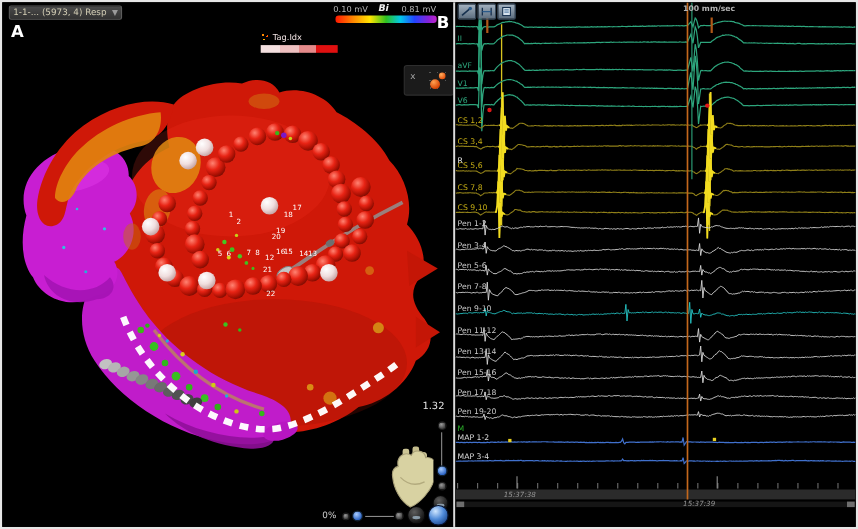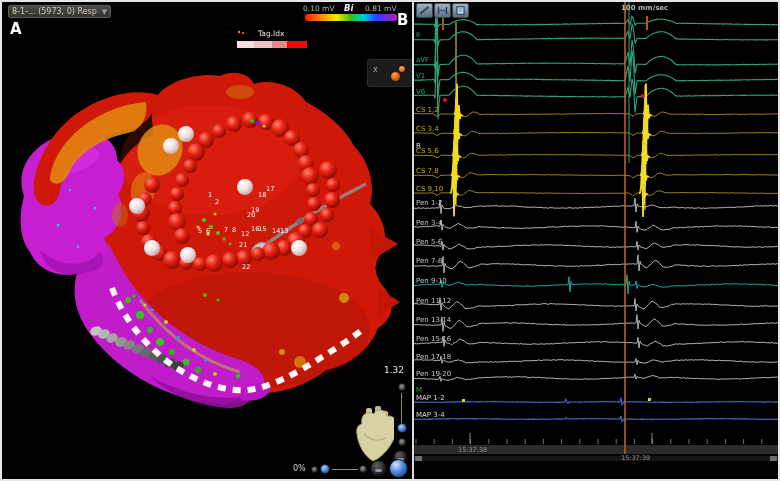--- a/index.html
+++ b/index.html
@@ -36,21 +36,21 @@
   .pcttxt{font-size:8px;color:#cfcfcf;}
   .knob{border-radius:50%;background:radial-gradient(circle at 38% 32%,#9a9a9a,#3a3a3a 75%);border:1px solid #1e1e1e;box-sizing:border-box;}
   .bknob{border-radius:50%;background:radial-gradient(circle at 38% 32%,#a8ccff,#2c64c4 70%);border:1px solid #123;box-sizing:border-box;}
   .track{background:#8a8a8a;}
   .darkbtn{border-radius:50%;background:radial-gradient(circle at 38% 30%,#5e5e5e,#151515 70%);border:1px solid #050505;box-sizing:border-box;}
   .darkbtn::after{content:"";position:absolute;left:25%;top:52%;width:50%;height:22%;border-radius:40%;background:#9fb4c4;opacity:.8;}
   .bluebtn{border-radius:50%;background:radial-gradient(circle at 35% 28%,#cfe6ff,#4f8ad8 45%,#113a7e 90%);border:1px solid #06122e;box-sizing:border-box;}
   .toolbtn{width:15px;height:13px;background:linear-gradient(#a3b2c0,#5c6d7e);border:1px solid #36485a;border-radius:2px;
            display:flex;align-items:center;justify-content:center;}
   .sweep{font-size:7px;color:#b4b4b4;font-weight:bold;}
-  .timelbl{font-size:6.5px;color:#969696;}
+  .timelbl{font-size:6.5px;color:#969696;font-style:italic;}
 </style>
 </head>
 <body>
 
 <div class="stage">
 
   <div class="abs panelA">
     <svg class="abs" style="left:0;top:0" width="410" height="477" viewBox="2 2 410 477">
       <defs>
         <radialGradient id="gr" cx="35%" cy="30%" r="75%">
@@ -241,32 +241,32 @@
           <text x="266" y="191" fill="#fff" font-size="6.5" font-family="DejaVu Sans, sans-serif">17</text>
           <text x="258" y="197" fill="#fff" font-size="6.5" font-family="DejaVu Sans, sans-serif">18</text>
           <text x="251" y="212" fill="#fff" font-size="6.5" font-family="DejaVu Sans, sans-serif">19</text>
           <text x="247" y="217" fill="#fff" font-size="6.5" font-family="DejaVu Sans, sans-serif">20</text>
           <text x="239" y="247" fill="#fff" font-size="6.5" font-family="DejaVu Sans, sans-serif">21</text>
           <text x="242" y="269" fill="#fff" font-size="6.5" font-family="DejaVu Sans, sans-serif">22</text>
         </g>
     </svg>
 
     <div class="abs chip">
-      <span>8-1-... (5973, 0) Resp</span>
+      <span>1-1-... (5973, 4) Resp</span>
       <span class="chev">▼</span>
     </div>
 
     <div class="abs plabel" style="left:8px;top:18px">A</div>
 
     <div class="abs cbtxt" style="left:301px;top:2px">0.10 mV</div>
     <div class="abs cbtitle" style="left:342px;top:1px">Bi</div>
     <div class="abs cbtxt" style="left:363px;top:2px">0.81 mV</div>
     <div class="abs cbar"></div>
 
-    <div class="abs" style="left:235px;top:27px;display:flex;align-items:center;gap:13px">
+    <div class="abs" style="left:235px;top:27px;display:flex;align-items:center;gap:3px">
       <span class="tagicon"></span>
       <span class="tagtxt">Tag.Idx</span>
     </div>
     <div class="abs tagbar"></div>
 
     <div class="abs minilegend">
       <span class="mlx">x</span>
       <span class="mlgrid"></span>
       <span class="mldot1"></span>
       <span class="mldot2"></span>

